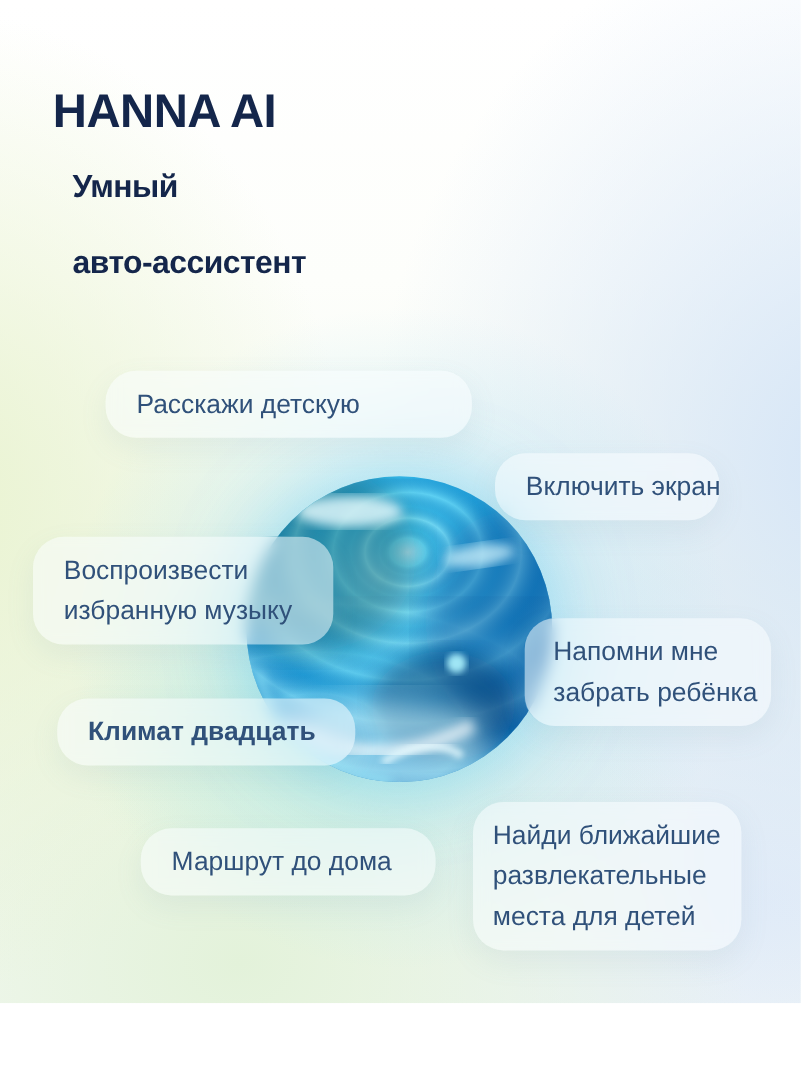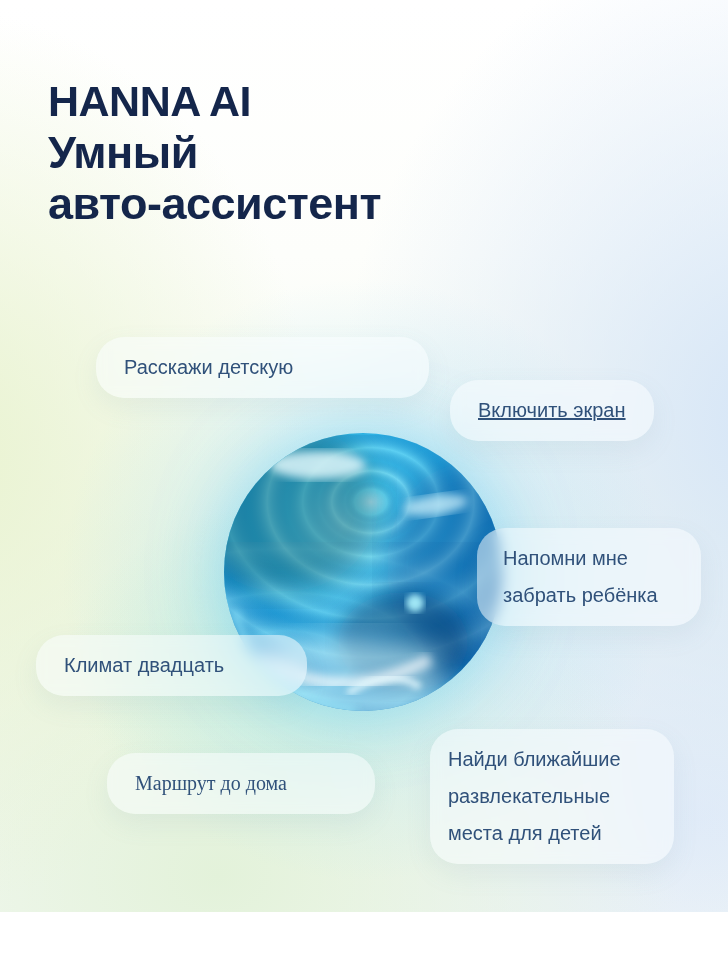--- a/index.html
+++ b/index.html
@@ -15,43 +15,43 @@
       radial-gradient(520px 420px at 96% 90%, #e2ecf8 0%, rgba(226,236,248,0) 76%),
       linear-gradient(180deg,#ffffff 0%,#fdfefb 28%,#f4f9ef 58%,#f5f9f5 100%);
   }
   .floor{
     position:absolute;left:0;top:941px;width:728px;height:29px;
     background:linear-gradient(180deg, rgba(175,200,208,0.22), rgba(205,225,230,0.10));
     border-top:1px solid rgba(255,255,255,0.65);
   }
   .title-block{position:absolute;left:48px;top:76px;color:#14264b;}
   .brand{font-size:43px;font-weight:700;line-height:51px;letter-spacing:-0.5px;margin:0;}
-  .subtitle{font-size:45px;font-weight:700;line-height:51px;letter-spacing:-0.5px;margin:0;}
+  .subtitle{font-size:29px;font-weight:700;line-height:51px;letter-spacing:-0.5px;margin:18px;}
   .orb{
     position:absolute;left:198px;top:407px;width:330px;height:330px;
     filter:drop-shadow(0 0 34px rgba(90,200,240,0.55));
   }
   .bubble{
     position:absolute;
     background:rgba(249,253,255,0.52);
     border-radius:28px;
     color:#30517a;
-    font-size:20px;font-weight:500;line-height:37px;
+    font-size:24px;font-weight:500;line-height:37px;
     padding:12px 28px;
     box-shadow:0 10px 26px rgba(110,145,165,0.10);
     backdrop-filter:blur(7px);
     -webkit-backdrop-filter:blur(7px);
   }
   .bubble .line{display:block;white-space:nowrap;}
   .b1{left:96px;  top:337px; width:277px;}
-  .b2{left:450px; top:380px; width:148px;text-decoration:underline;}
+  .b2{left:450px; top:412px; width:148px;}
   .b3{left:30px;  top:488px; width:217px;}
-  .b4{left:477px; top:528px; width:172px; padding-left:26px;padding-right:26px;}
-  .b5{left:36px;  top:635px; width:215px;}
-  .b6{left:107px; top:753px; width:212px;font-family:Liberation Serif, serif;}
+  .b4{left:477px; top:562px; width:172px; padding-left:26px;padding-right:26px;}
+  .b5{left:52px;  top:635px; width:215px;font-weight:bold;}
+  .b6{left:128px; top:753px; width:212px;}
   .b7{left:430px; top:729px; width:192px; padding-left:18px;padding-right:34px;}
 </style>
 </head>
 <body>
 
 <div class="canvas">
 
   <div class="title-block">
     <h1 class="brand">HANNA AI</h1>
     <div class="subtitle">Умный</div>
@@ -135,20 +135,24 @@
   </div>
 
   <div class="bubble b1">
     <span class="line">Расскажи детскую</span>
   </div>
 
   <div class="bubble b2">
     <span class="line">Включить экран</span>
   </div>
 
+  <div class="bubble b3">
+    <span class="line">Воспроизвести</span>
+    <span class="line">избранную музыку</span>
+  </div>
 
   <div class="bubble b4">
     <span class="line">Напомни мне</span>
     <span class="line">забрать ребёнка</span>
   </div>
 
   <div class="bubble b5">
     <span class="line">Климат двадцать</span>
   </div>
 

